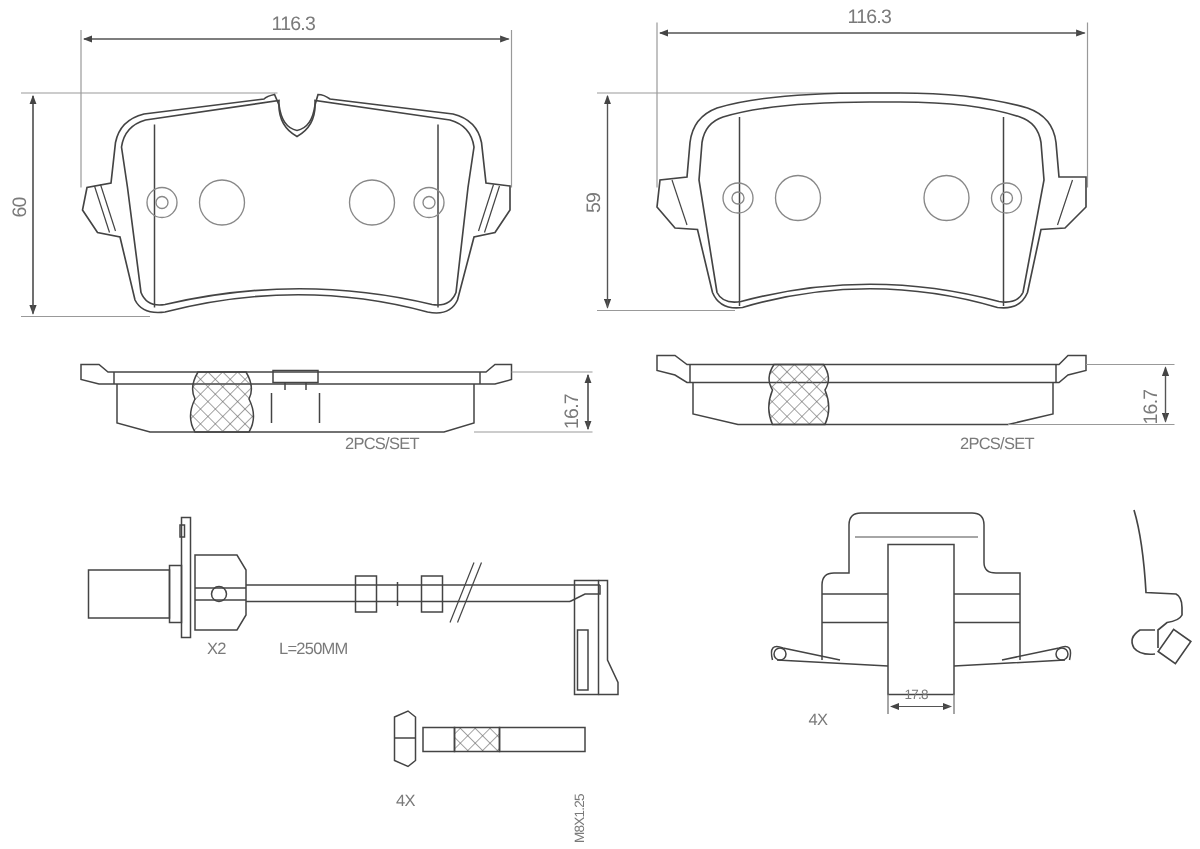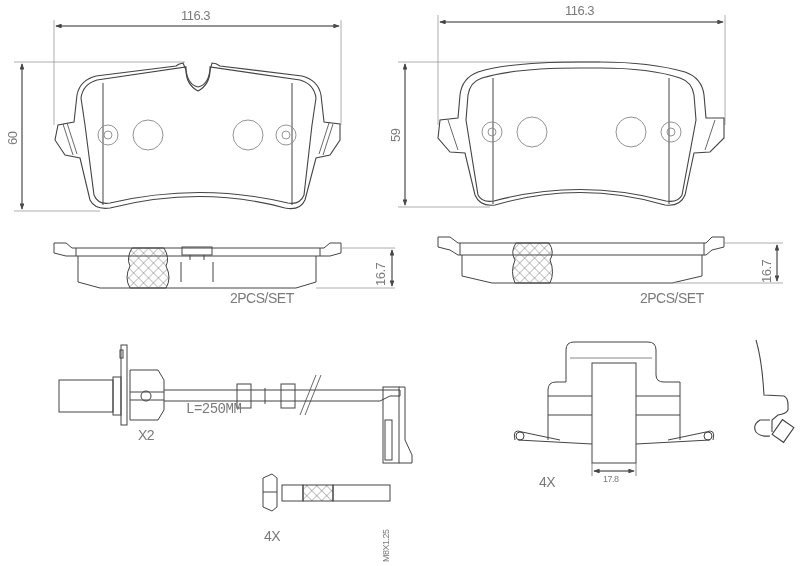--- a/index.html
+++ b/index.html
@@ -1,18 +1,18 @@
 <!DOCTYPE html>
 <html><head>
 <meta charset="utf-8">
 <style>
   html, body { margin:0; padding:0; background:#ffffff; }
   body { width:800px; height:566px; overflow:hidden; position:relative; font-family:"Liberation Sans", sans-serif; }
   svg { position:absolute; left:0; top:0; }
-  .lbl { position:absolute; color:#7a7a7a; font-family:"Liberation Sans", sans-serif; font-size:14px; white-space:nowrap; letter-spacing:-0.5px; }
+  .lbl { position:absolute; color:#7a7a7a; font-family:"Liberation Sans", sans-serif; font-size:11px; white-space:nowrap; letter-spacing:-0.5px; }
   .dim { font-size:13px; }
   .vert { transform-origin:0 0; transform:rotate(-90deg); }
   .small { font-size:9px; }
 </style>
 </head>
 <body>
 
 <svg width="800" height="566" viewBox="0 0 800 566">
   <defs>
     <pattern id="xhatch" width="7" height="7" patternUnits="userSpaceOnUse" patternTransform="rotate(45)">
@@ -170,19 +170,19 @@
 <div class="lbl dim vert" style="left:5px;top:145px;">60</div>
 <div class="lbl dim vert" style="left:373px;top:286px;">16.7</div>
 <div class="lbl" style="left:230px;top:290px;">2PCS/SET</div>
 
 <div class="lbl dim" style="left:565px;top:3px;">116.3</div>
 <div class="lbl dim vert" style="left:388px;top:142px;">59</div>
 <div class="lbl dim vert" style="left:759px;top:283px;">16.7</div>
 <div class="lbl" style="left:640px;top:290px;">2PCS/SET</div>
 
 <div class="lbl" style="left:138px;top:427px;text-align:right;">X2</div>
-<div class="lbl" style="left:186px;top:401px;font-family:Liberation Mono, monospace;">L=250MM</div>
+<div class="lbl" style="left:186px;top:427px;">L=250MM</div>
 
 <div class="lbl" style="left:264px;top:528px;">4X</div>
 <div class="lbl small vert" style="left:381px;top:562px;">M8X1.25</div>
 
 <div class="lbl" style="left:539px;top:474px;">4X</div>
-<div class="lbl small" style="left:603px;top:458px;margin-top:16px;">17.8</div>
+<div class="lbl small" style="left:603px;top:458px;">17.8</div>
 
 </body></html>

